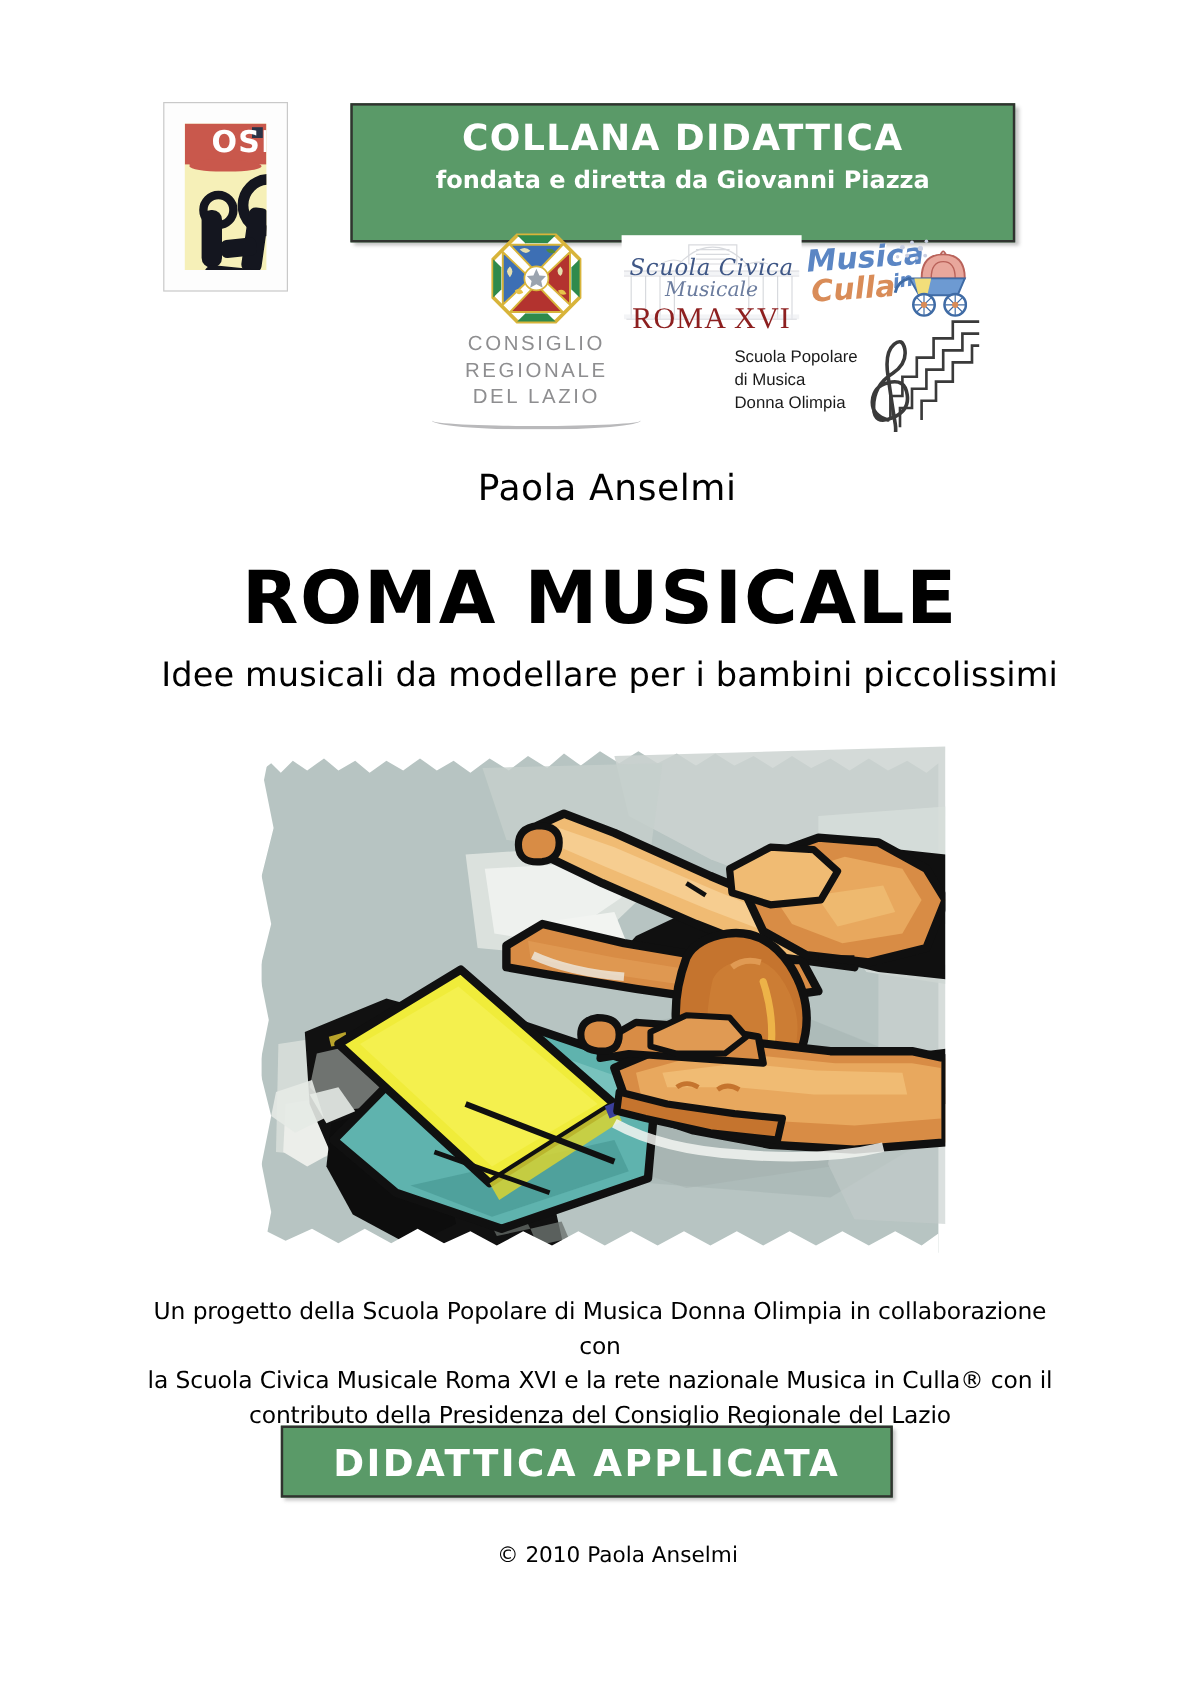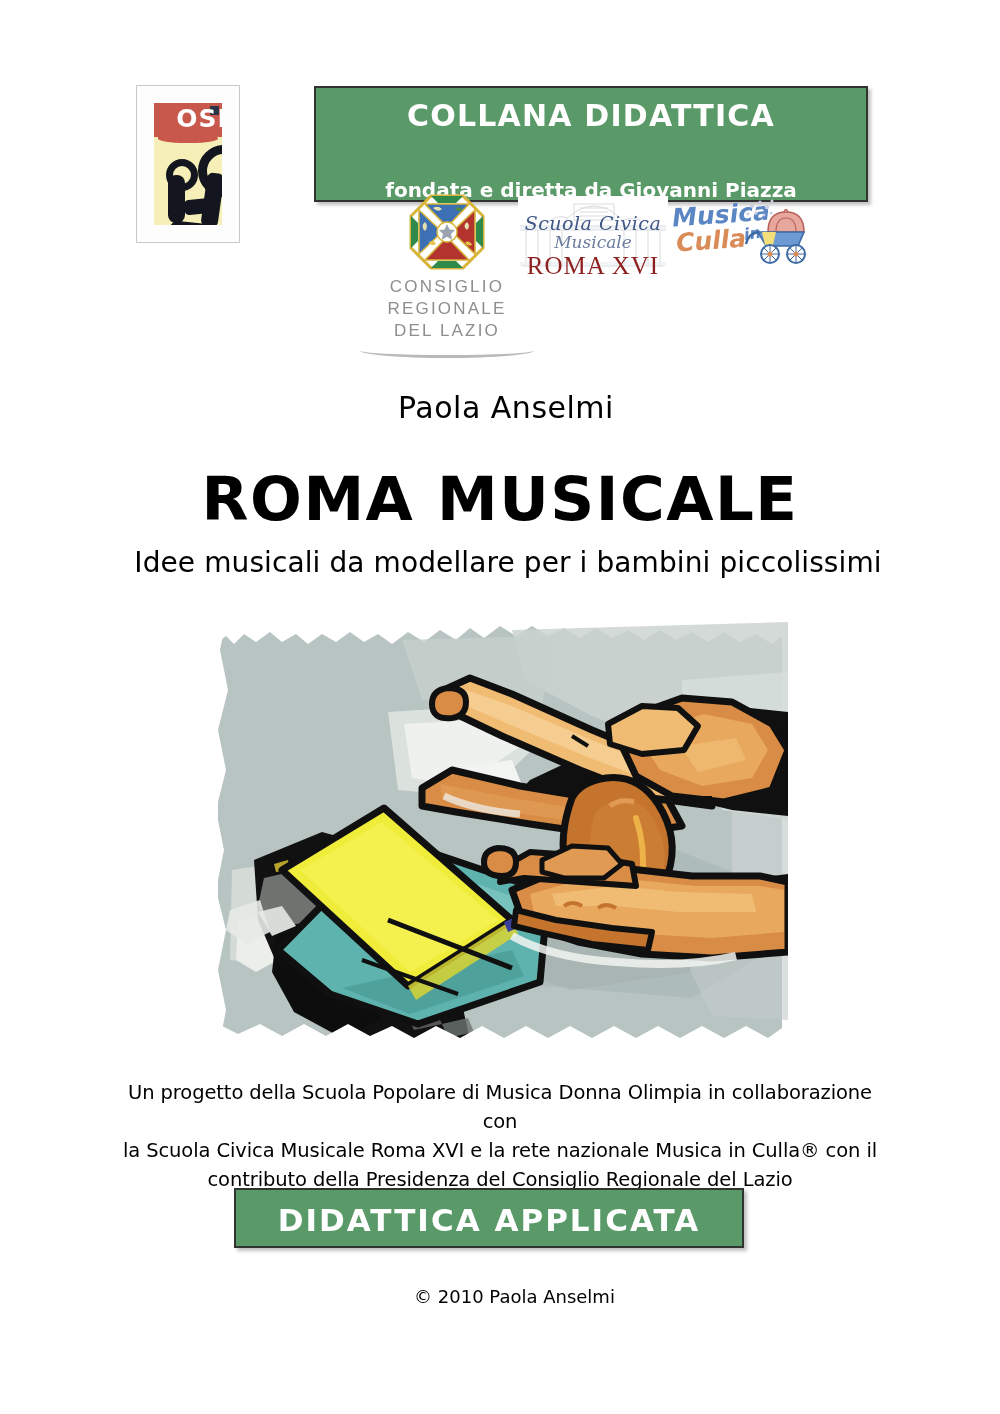--- a/index.html
+++ b/index.html
@@ -134,39 +134,38 @@
   .green-banner {
     position: absolute;
     background: #5a9a68;
     border: 2px solid #30332f;
     box-sizing: border-box;
     box-shadow: 3px 3px 3px rgba(120,120,120,0.45);
     text-align: center;
     color: #ffffff;
   }
   #collana-banner {
-    left: 314px;
+    left: 292px;
     top: 86px;
     width: 554px;
     height: 116px;
     padding-top: 9px;
   }
   #collana-title {
     font-family: "DejaVu Sans", sans-serif;
     font-weight: bold;
     font-size: 30px;
     letter-spacing: 1.2px;
     line-height: 38px;
   }
   #collana-sub {
     font-family: "DejaVu Sans", sans-serif;
     font-weight: bold;
     font-size: 20px;
     line-height: 30px;
-    margin-top: 40px;
   }
   #didattica-banner {
     left: 234px;
     top: 1188px;
     width: 510px;
     height: 60px;
     padding-top: 11px;
   }
   #didattica-label {
     font-family: "DejaVu Sans", sans-serif;
@@ -536,20 +535,49 @@
       <circle cx="56" cy="56" r="9" fill="#ffffff" stroke="#3f6ba5" stroke-width="2"></circle>
       <g stroke="#3f6ba5" stroke-width="1">
         <path d="M30 47 L30 65 M21 56 L39 56 M24 50 L36 62 M36 50 L24 62"></path>
         <path d="M56 47 L56 65 M47 56 L65 56 M50 50 L62 62 M62 50 L50 62"></path>
       </g>
       <circle cx="30" cy="56" r="2.6" fill="#d98c58"></circle>
       <circle cx="56" cy="56" r="2.6" fill="#d98c58"></circle>
     </svg>
   </div>
 
+  <div id="dolimpia-logo">
+    <div id="dolimpia-text">Scuola Popolare
+di Musica
+Donna Olimpia</div>
+    <svg id="dolimpia-mark" viewBox="0 0 104 98" xmlns="http://www.w3.org/2000/svg">
+      <g fill="none" stroke="#3a3a3a" stroke-width="2.2" stroke-linejoin="miter">
+
+        <path d="M100 6 L78 6 L78 20 L62 20 L62 36 L48 36 L48 52 L36 52 L36 68 L26 68 L26 88"></path>
+        <path d="M100 16 L86 16 L86 30 L70 30 L70 46 L56 46 L56 62 L44 62 L44 78 L34 78 L34 94"></path>
+        <path d="M100 26 L94 26 L94 40 L78 40 L78 56 L64 56 L64 72 L52 72 L52 88"></path>
+      </g>
+
+      <g fill="none" stroke="#3a3a3a" stroke-width="3" stroke-linecap="round">
+        <path d="M24 88
+                 q-14 -4 -13 -16
+                 q1 -12 13 -15
+                 q14 -4 16 10
+                 q2 13 -12 19
+                 q-16 7 -16 -9
+                 q0 -18 16 -28
+                 q12 -8 10 -20
+                 q-2 -10 -9 -4
+                 q-8 7 -5 26
+                 q3 22 6 40
+                 q2 14 -6 16
+                 q-8 2 -9 -6"></path>
+      </g>
+    </svg>
+  </div>
 </div>
 
 <div id="author">Paola Anselmi</div>
 
 <div id="main-title">ROMA MUSICALE</div>
 
 <div id="subtitle">Idee musicali da modellare per i bambini piccolissimi</div>
 
 <div id="cover-illustration">
   <svg width="576" height="432" viewBox="0 0 576 432" xmlns="http://www.w3.org/2000/svg">

